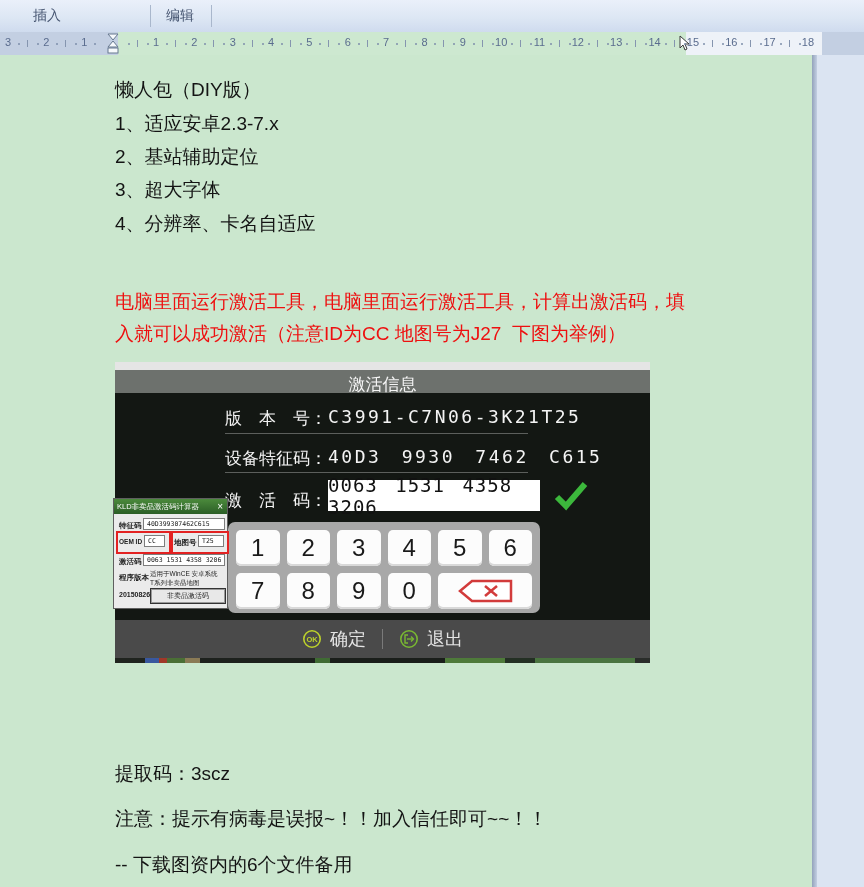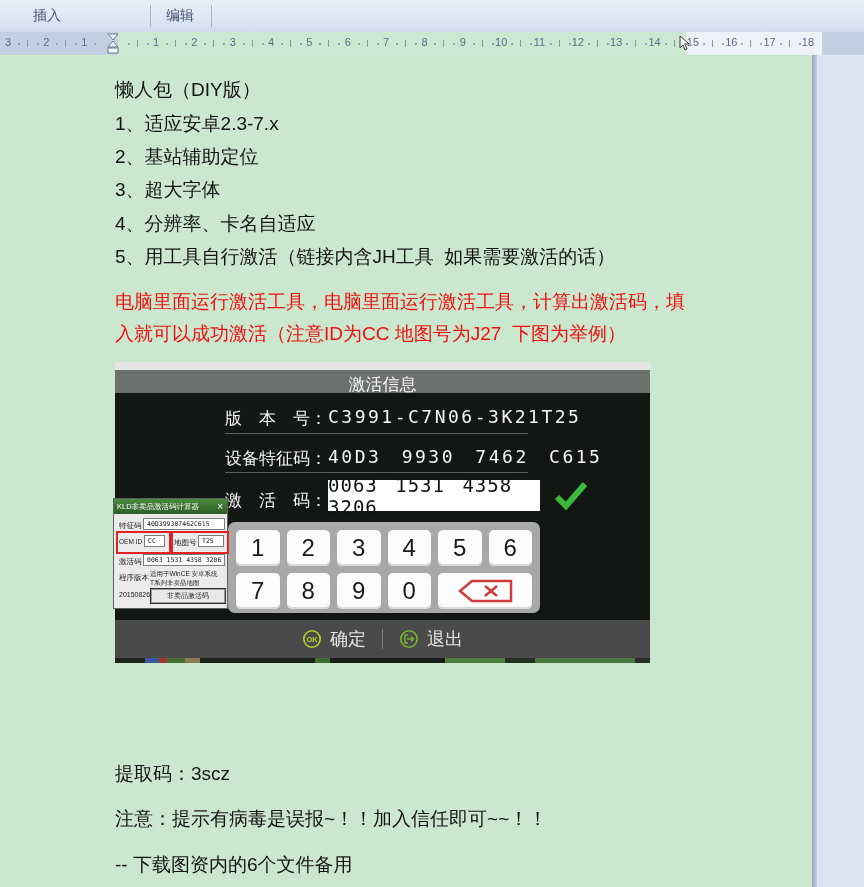--- a/index.html
+++ b/index.html
@@ -64,21 +64,21 @@
   .strip{position:absolute;left:0;top:296px;width:535px;height:5px;background:#161616;overflow:hidden;}
   .strip-seg{position:absolute;top:0;height:5px;}
 
   
   .calc{position:absolute;left:113px;top:443px;width:115px;height:111px;background:#ebebeb;
         border:1px solid #5f5f5f;box-sizing:border-box;font-size:7.5px;color:#222;}
   .calc-title{position:absolute;left:0;top:0;width:100%;height:15px;
               background:linear-gradient(180deg,#4b8a3c,#2b5e26);color:#fff;
               line-height:15px;padding-left:3px;box-sizing:border-box;white-space:nowrap;overflow:hidden;}
   .calc-close{position:absolute;right:4px;top:0px;color:#fff;font-size:10px;line-height:15px;cursor:default;}
-  .clabel{position:absolute;white-space:nowrap;}
+  .clabel{position:absolute;white-space:nowrap;font-weight:bold;}
   .cinput{position:absolute;background:#fff;border:1px solid #7d7d7d;box-sizing:border-box;
           font-family:"DejaVu Sans Mono",monospace;font-size:6.5px;line-height:10px;
           padding-left:3px;white-space:nowrap;overflow:hidden;}
   .cred{position:absolute;border:2px solid #e32222;background:transparent;}
   .cnote{position:absolute;font-size:6.5px;line-height:9px;white-space:nowrap;}
   .cbtn{position:absolute;background:#e8e8e8;border:1px solid #333;
         box-shadow:inset 0 0 0 1px #999;font-size:7px;text-align:center;line-height:13px;cursor:default;}
 </style>
 </head>
 <body>
@@ -188,21 +188,20 @@
       <div class="rdot" style="left: 798.6px;"></div>
       <span class="rnum" style="left: 807.95px;">18</span>
     </div>
 
   <div class="page">
     <div class="dl" style="top:23px">懒人包（DIY版）</div>
     <div class="dl" style="top:57px">1、适应安卓2.3-7.x</div>
     <div class="dl" style="top:90px">2、基站辅助定位</div>
     <div class="dl" style="top:123px">3、超大字体</div>
     <div class="dl" style="top:157px">4、分辨率、卡名自适应</div>
-    <div class="dl" style="top:190px">5、用工具自行激活（链接内含JH工具  如果需要激活的话）</div>
 
     <div class="dl dl-red" style="top:235px">电脑里面运行激活工具，电脑里面运行激活工具，计算出激活码，填</div>
     <div class="dl dl-red" style="top:267px">入就可以成功激活（注意ID为CC 地图号为J27  下图为举例）</div>
 
     <div class="shot">
       <div class="shot-title">激活信息</div>
 
       <div class="srow-label" style="top:45px">版　本　号：</div>
       <div class="srow-value" style="top:44px">C3991-C7N06-3K21T25</div>
       <div class="ssep" style="top:71px"></div>

